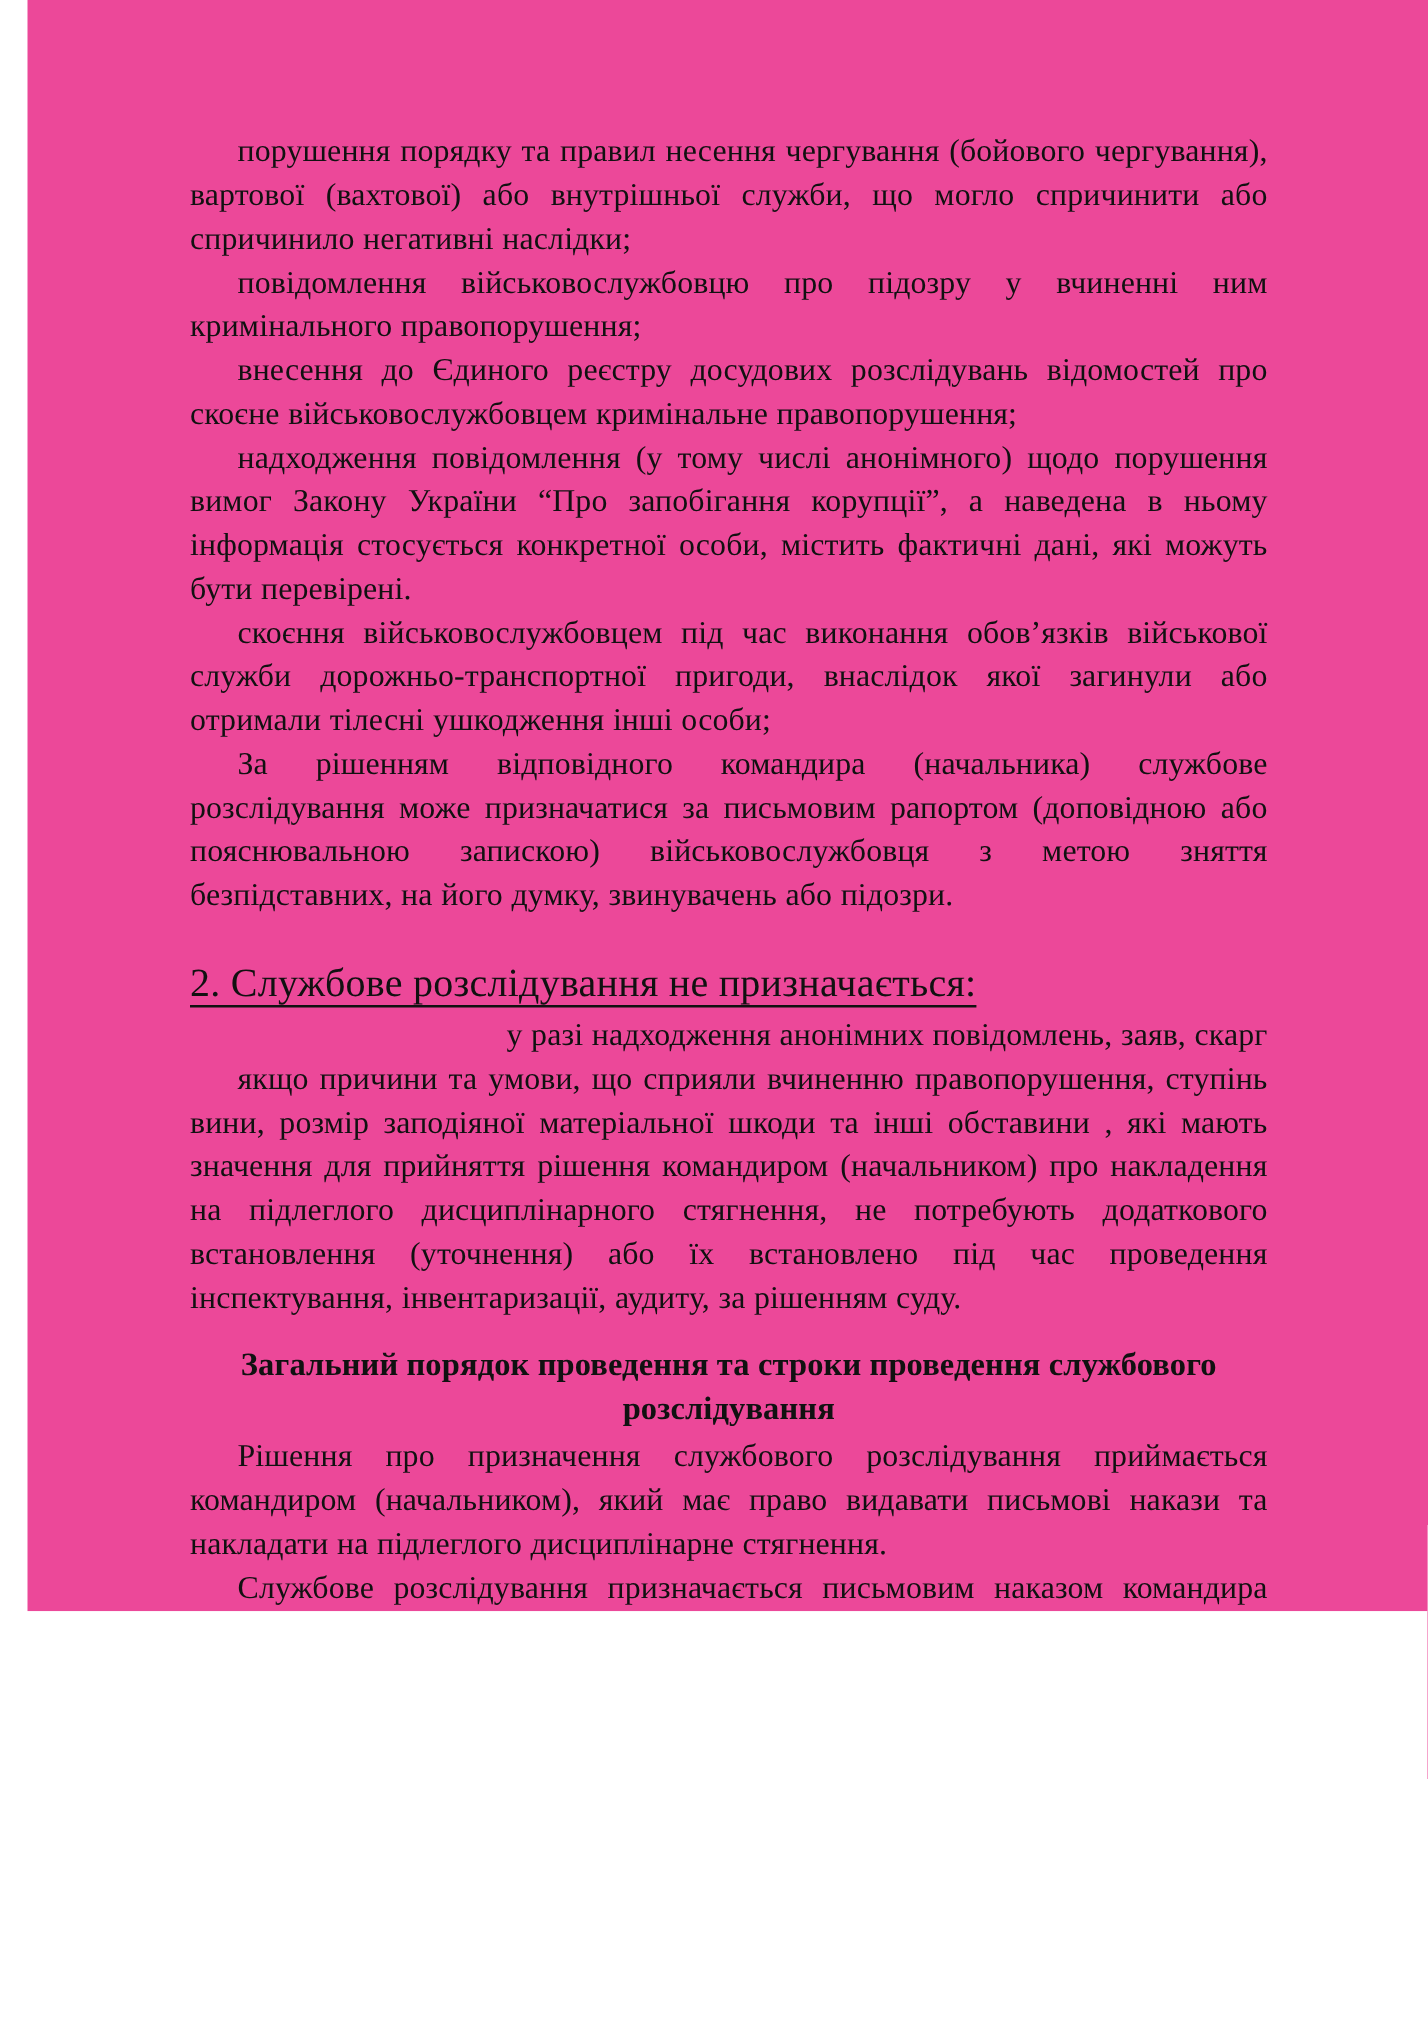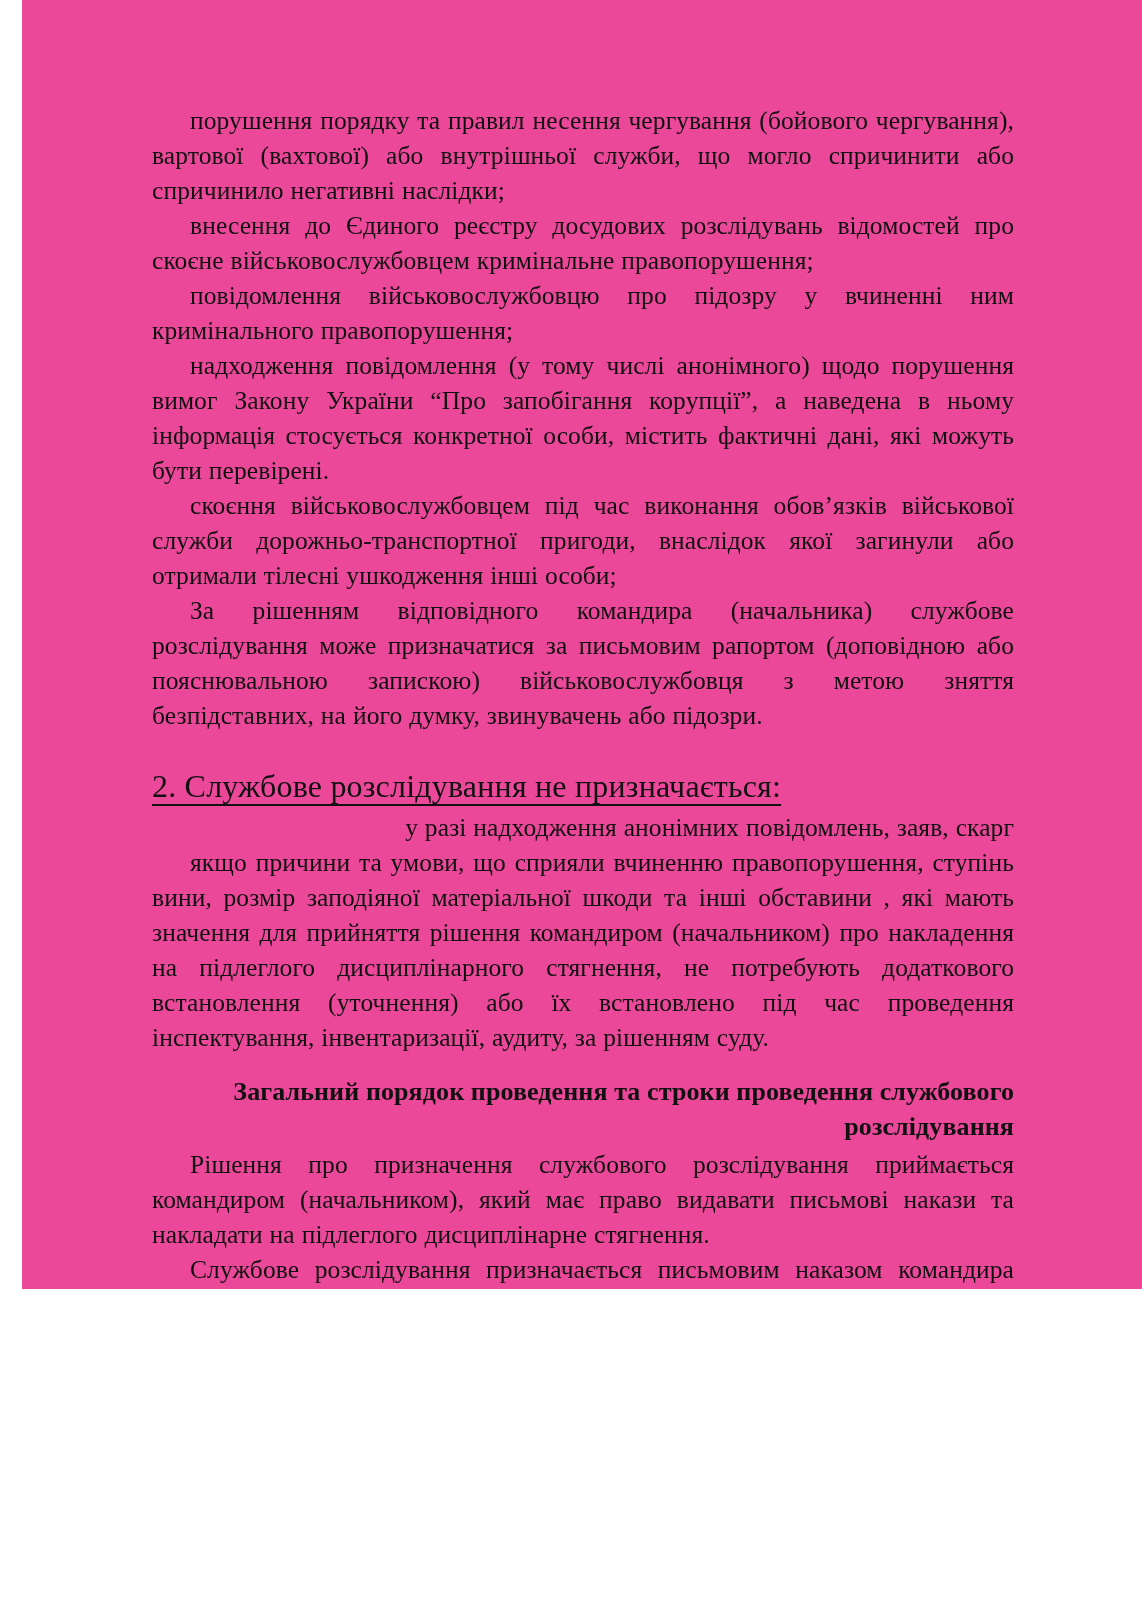--- a/index.html
+++ b/index.html
@@ -49,21 +49,21 @@
     letter-spacing: 0.2px;
     text-decoration: underline;
     text-underline-offset: 7px;
     text-decoration-thickness: 1.5px;
   }
   h3.sub-heading {
     margin: 0;
     font-weight: bold;
     font-size: 26px;
     line-height: 35px;
-    text-align: right;
+    text-align: center;
     letter-spacing: 0.1px;
   }
   .gap-before-section { height: 33px; }
   .gap-after-section  { height: 4px; }
   .gap-before-sub     { height: 19px; }
   .gap-after-sub      { height: 3px; }
   .page-number {
     position: absolute;
     right: 148px;
     top: 1450px;
@@ -75,23 +75,23 @@
 </head>
 <body>
 
 <div class="page">
 
   <div class="content">
 
     <p class="body-par">порушення порядку та правил несення чергування (бойового чергування), вартової (вахтової) або внутрішньої служби, що могло спричинити або спричинило негативні наслідки;</p>
 
 
+    <p class="body-par">повідомлення військовослужбовцю про підозру у вчиненні ним кримінального правопорушення;</p>
+
     <p class="body-par">внесення до Єдиного реєстру досудових розслідувань відомостей про скоєне військовослужбовцем кримінальне правопорушення;</p>
-
-    <p class="body-par">повідомлення військовослужбовцю про підозру у вчиненні ним кримінального правопорушення;</p>
 
 
     <p class="body-par">надходження повідомлення (у тому числі анонімного) щодо порушення вимог Закону України “Про запобігання корупції”, а наведена в ньому інформація стосується конкретної особи, містить фактичні дані, які можуть бути перевірені.</p>
 
     <p class="body-par">скоєння військовослужбовцем під час виконання обов’язків військової служби дорожньо-транспортної пригоди, внаслідок якої загинули або отримали тілесні ушкодження інші особи;</p>
 
     <p class="body-par">За рішенням відповідного командира (начальника) службове розслідування може призначатися за письмовим рапортом (доповідною або пояснювальною запискою) військовослужбовця з метою зняття безпідставних, на його думку, звинувачень або підозри.</p>
 
     <div class="gap-before-section"></div>
 

